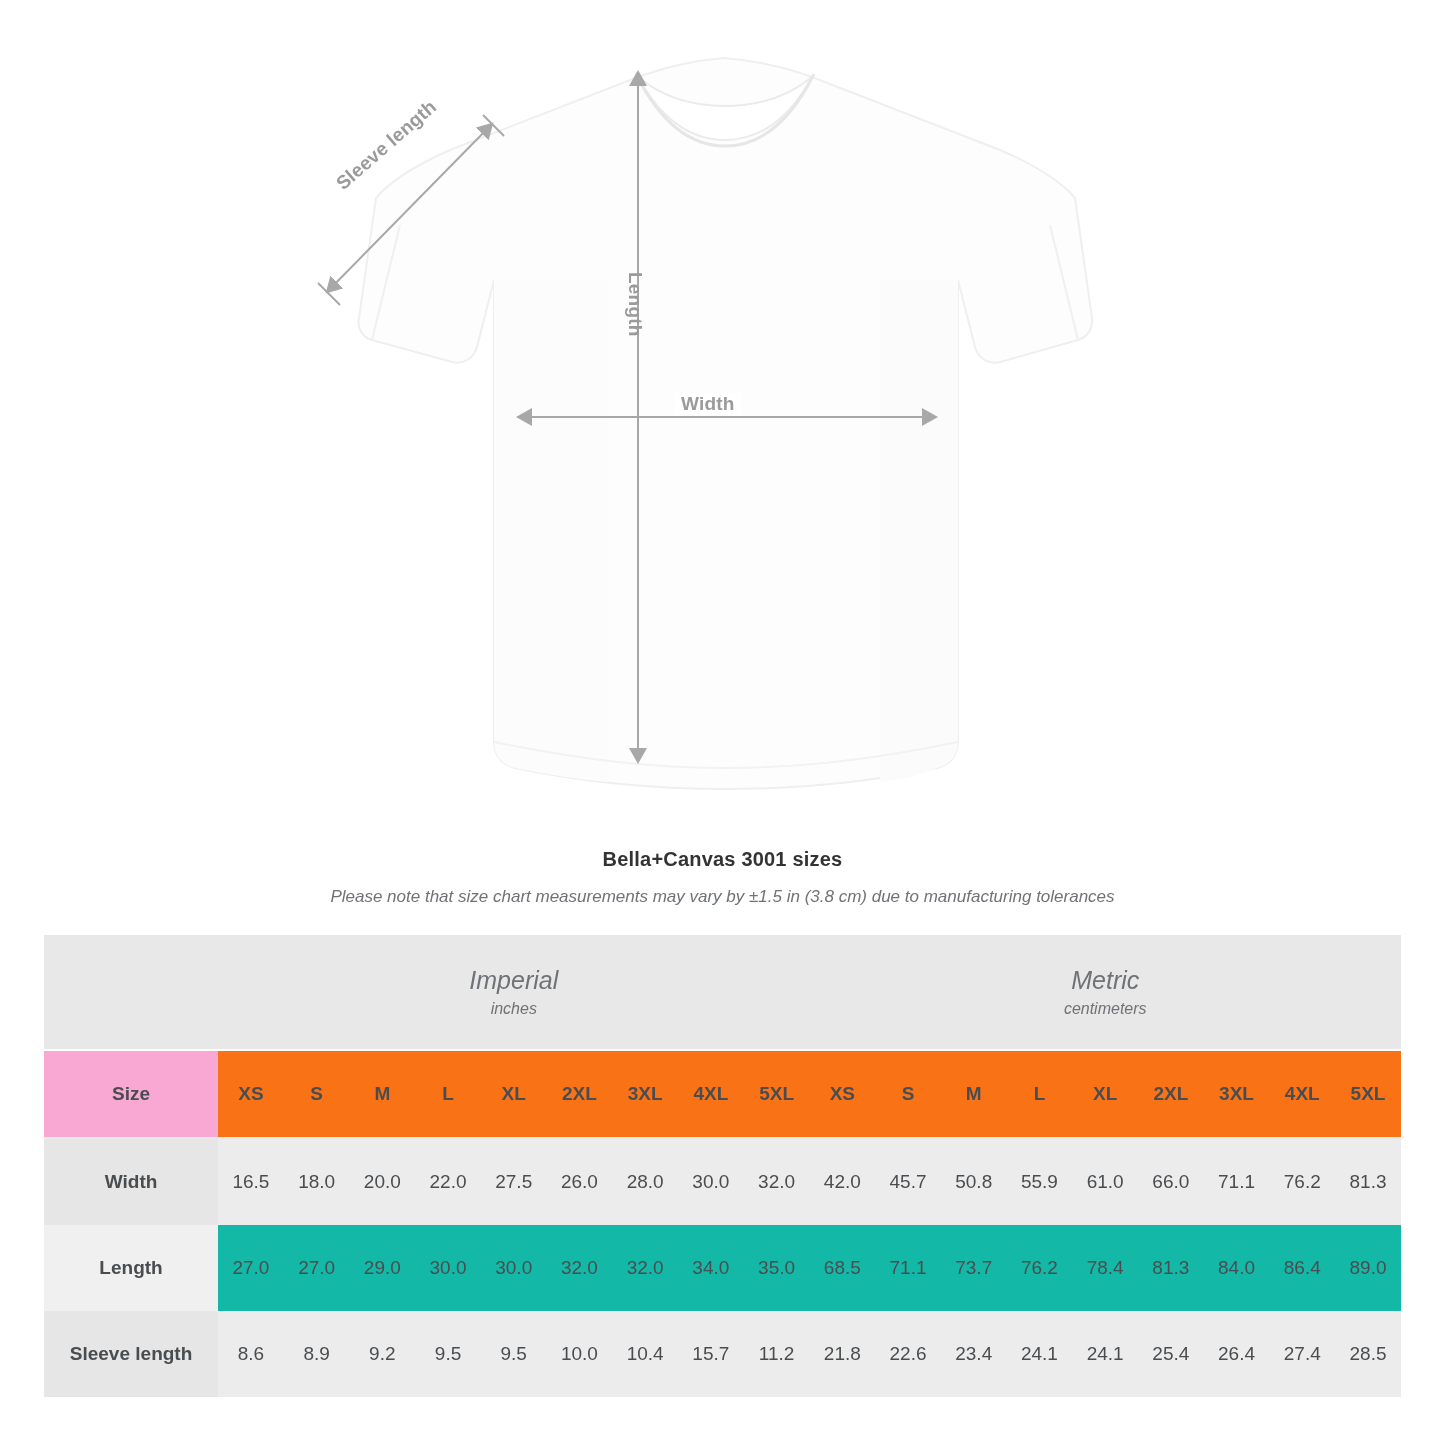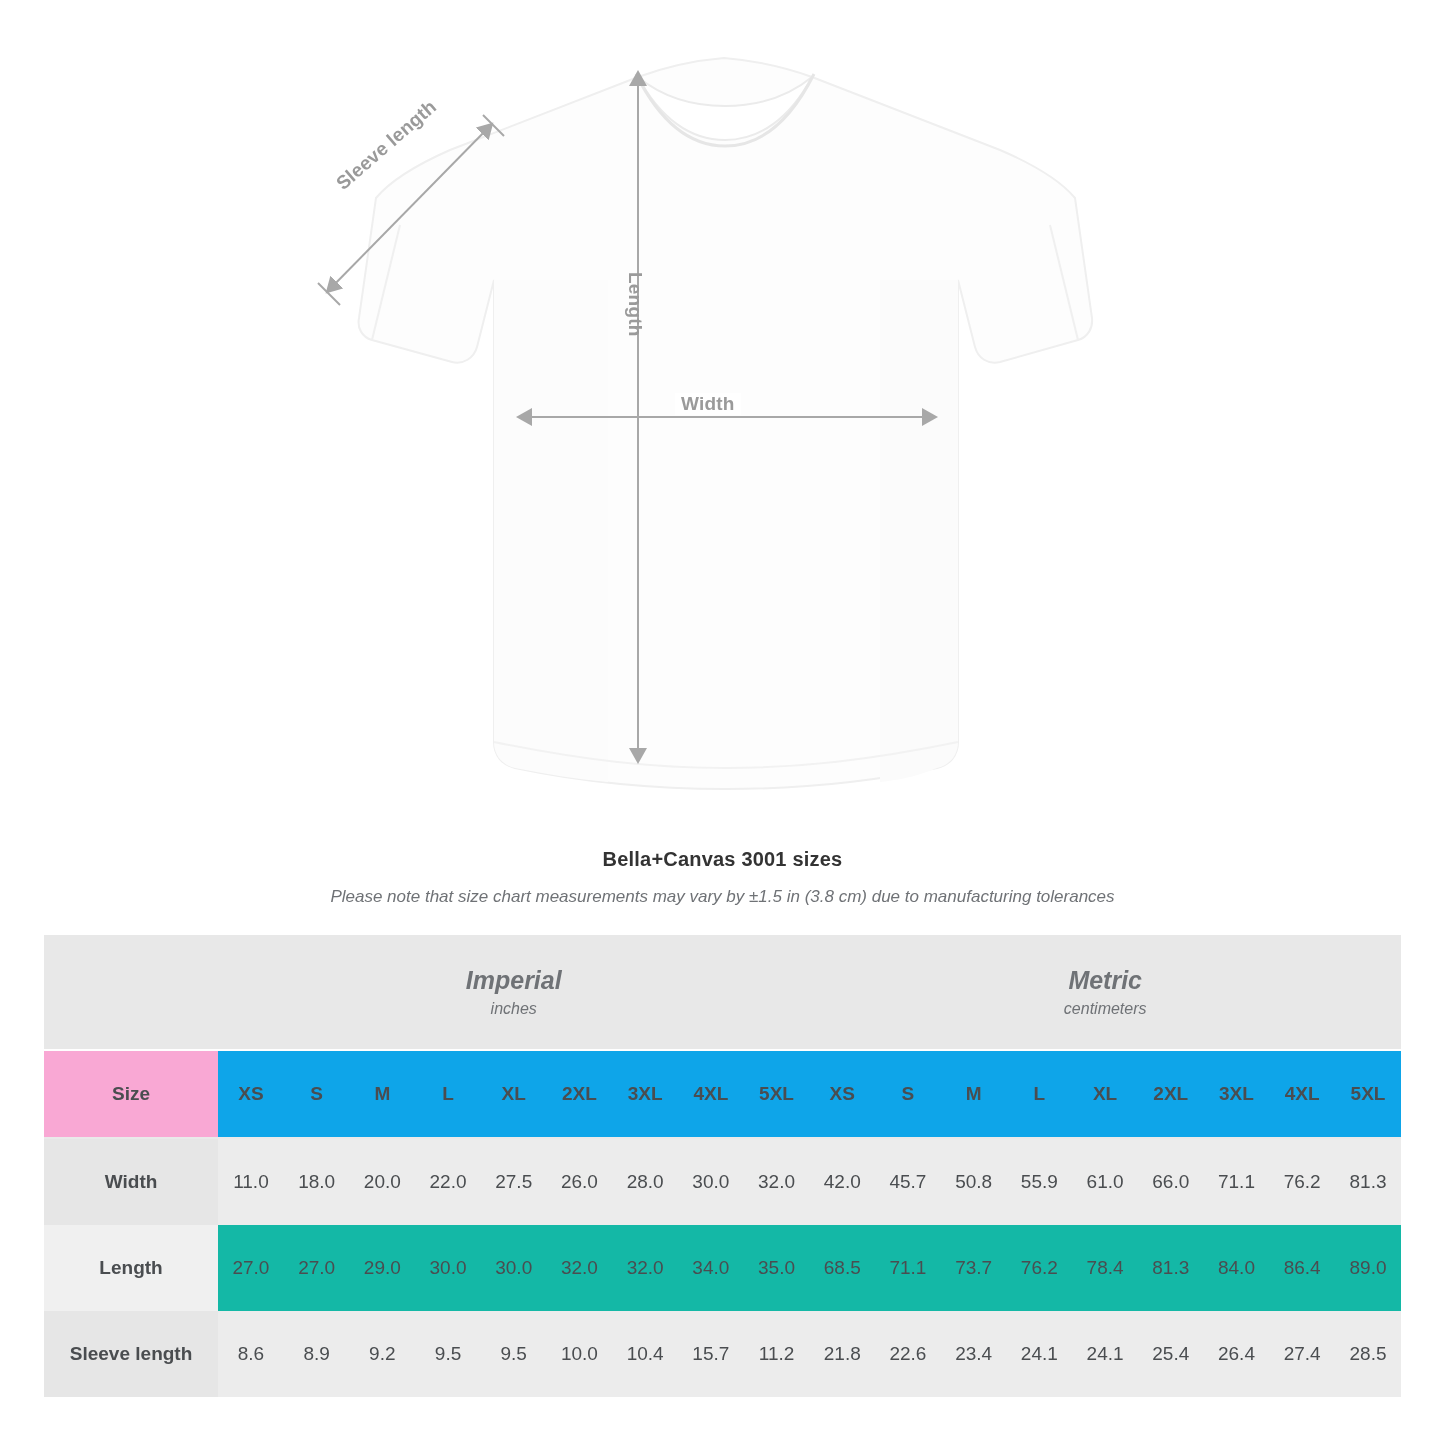--- a/index.html
+++ b/index.html
@@ -91,34 +91,34 @@
     vertical-align: middle;
   }
   .unit-head td {
     height: 112px;
     background: #e8e8e8;
     border-bottom: 2px solid #ffffff;
   }
   .unit-system {
     font-size: 25px;
     font-style: italic;
-    font-weight: bold;
+    font-weight: normal;
     color: #6f7276;
     line-height: 1.15;
   }
   .unit-sub {
     font-size: 16px;
     font-style: italic;
     color: #6f7276;
     margin-top: 6px;
   }
 
   .size-row td {
     height: 84px;
-    background: #0ea5e9;
+    background: #f97316;
     font-size: 19px;
     font-weight: bold;
     color: #4a4d50;
     border-bottom: 2px solid #eaeaea;
   }
   .size-row td.rowhead {
     background: #f9a8d4;
     font-size: 19px;
     font-weight: bold;
     color: #4a4d50;
@@ -258,21 +258,21 @@
           <td>L</td>
           <td>XL</td>
           <td>2XL</td>
           <td>3XL</td>
           <td>4XL</td>
           <td>5XL</td>
         </tr>
 
         <tr class="data-row shade">
           <td class="rowhead">Width</td>
-          <td>11.0</td>
+          <td>16.5</td>
           <td>18.0</td>
           <td>20.0</td>
           <td>22.0</td>
           <td>27.5</td>
           <td>26.0</td>
           <td>28.0</td>
           <td>30.0</td>
           <td>32.0</td>
           <td>42.0</td>
           <td>45.7</td>

